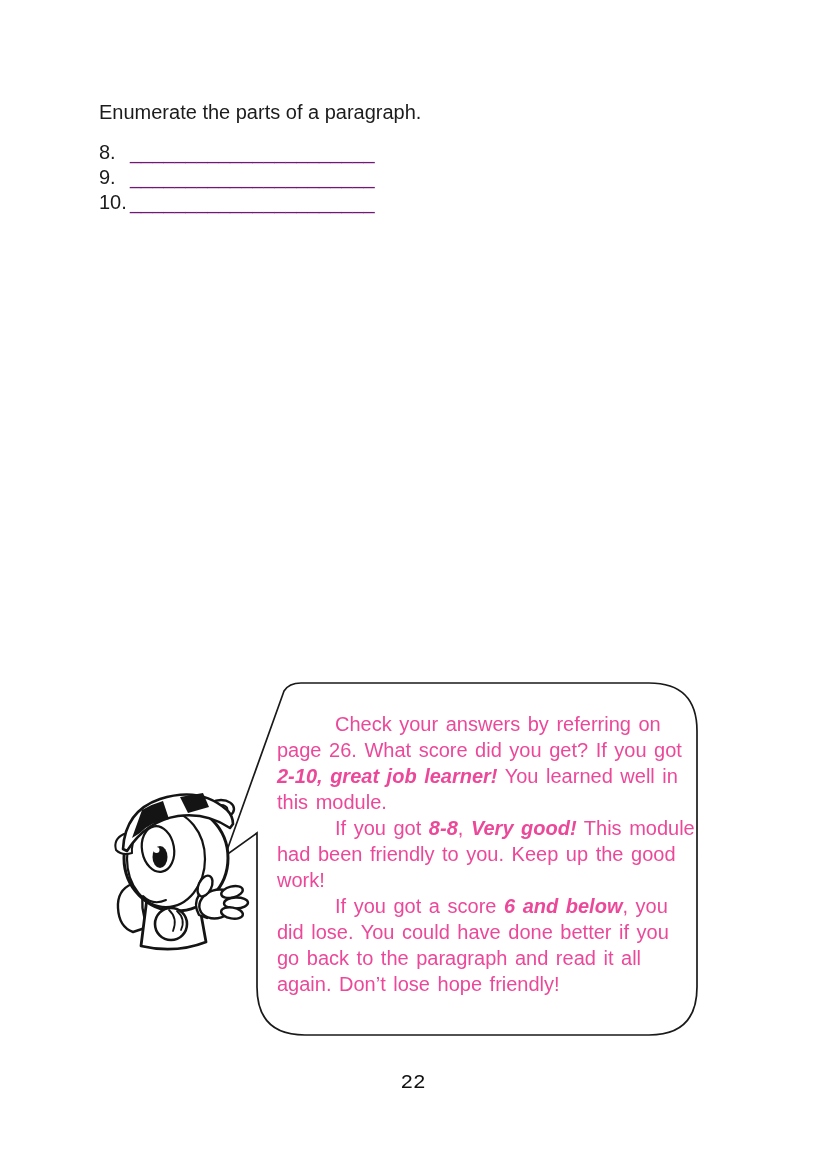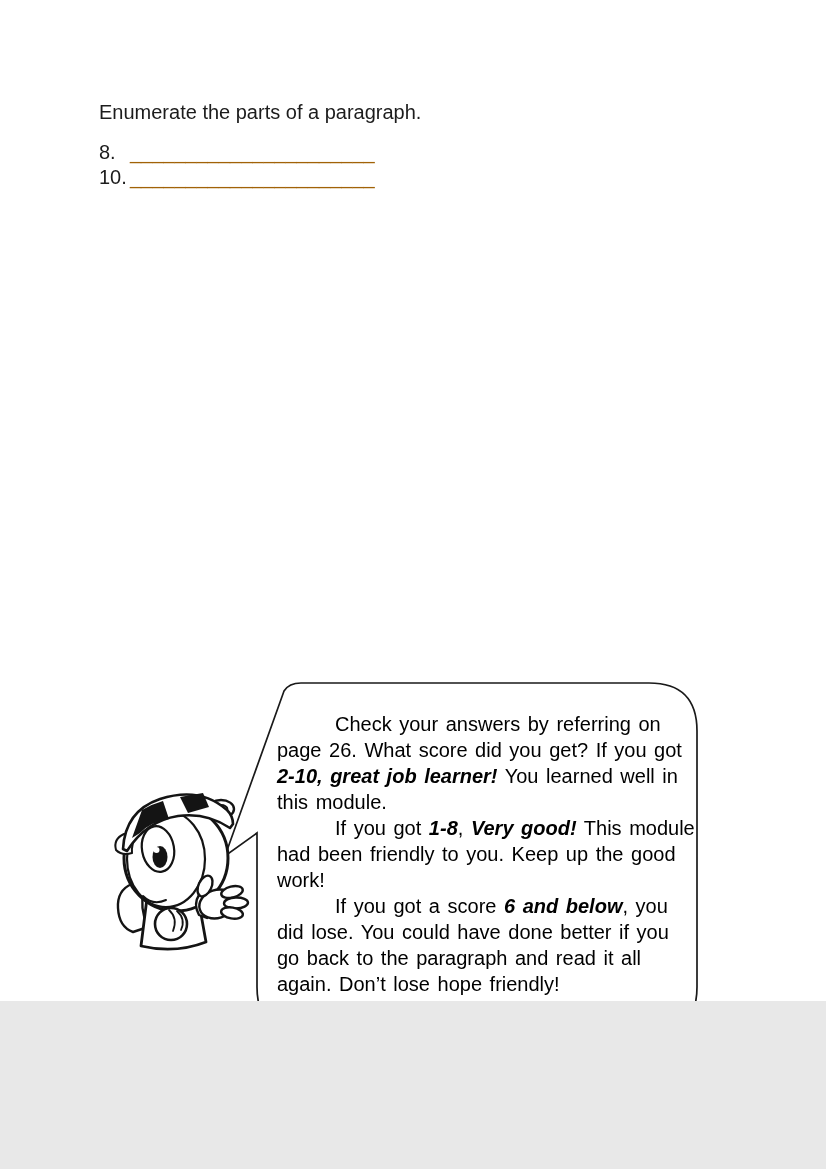--- a/index.html
+++ b/index.html
@@ -1,62 +1,63 @@
 <!DOCTYPE html>
 <html><head>
 <meta charset="utf-8">
 <style>
   html,body{margin:0;padding:0;background:#e8e8e8;}
   .page{
     position:relative;
-    width:826px;height:1001px;
+    width:826px;height:1169px;
     background:#ffffff;
     overflow:hidden;
     font-family:"Liberation Sans",sans-serif;
     color:#1c1c1c;
   }
   .prompt{
     position:absolute;left:99px;top:100px;
     font-size:20px;line-height:24px;
     white-space:nowrap;
   }
   .blank-rows{
     position:absolute;left:99px;top:140px;
     font-size:20px;line-height:25px;
   }
   .blank-row{white-space:nowrap;}
   .blank-row .num{display:inline-block;width:31px;}
-  .blank-row .blank-line{letter-spacing:0;color:#a16207;}
+  .blank-row .blank-line{letter-spacing:0;color:#701a75;}
   .graphic{position:absolute;left:0;top:0;}
   .bubble-text{
     position:absolute;left:277px;top:711px;
     width:420px;
     font-size:20px;line-height:26px;
     word-spacing:2px;
-    color:#000000;
+    color:#ec4899;
   }
   .bubble-line{white-space:nowrap;}
   .bubble-line.indent{padding-left:58px;}
   .bubble-line .bi{font-weight:bold;font-style:italic;}
   .page-number{
     position:absolute;left:0;top:1071px;width:826px;
     text-align:center;
     font-family:Liberation Mono, monospace;
     font-size:21px;color:#111;
   }
 </style>
 </head>
 <body>
 
 <div class="page">
 
   <div class="prompt">Enumerate the parts of a paragraph.</div>
 
   <div class="blank-rows" id="blank-rows">
       <div class="blank-row"><span class="num">8.</span><span class="blank-line">______________________</span></div>
+      <div class="blank-row"><span class="num">9.</span><span class="blank-line">______________________</span></div>
       <div class="blank-row"><span class="num">10.</span><span class="blank-line">______________________</span></div>
     </div>
 
   <svg class="graphic" width="826" height="1169" viewBox="0 0 826 1169">
 
     <path d="M 225 856 L 284 691 Q 289 683 301 683 L 649 683 Q 697 683 697 731
              L 697 987 Q 697 1035 649 1035 L 305 1035 Q 257 1035 257 987 L 257 833 Z" fill="#ffffff" stroke="#1a1a1a" stroke-width="1.7"></path>
 
     <g fill="#ffffff" stroke="#141414" stroke-width="2.4" stroke-linecap="round" stroke-linejoin="round">
 
@@ -104,21 +105,21 @@
         <ellipse cx="232" cy="913" rx="11" ry="5.5" transform="rotate(10 232 913)"></ellipse>
       </g>
     </g>
   </svg>
 
   <div class="bubble-text" id="bubble-text">
       <div class="bubble-line indent"><span>Check your answers by referring on</span></div>
       <div class="bubble-line"><span>page 26. What score did you get? If you got</span></div>
       <div class="bubble-line"><span class="bi">2-10, great job learner!</span><span> You learned well in</span></div>
       <div class="bubble-line"><span>this module.</span></div>
-      <div class="bubble-line indent"><span>If you got </span><span class="bi">1-8</span><span>, </span><span class="bi">Very good!</span><span> This module</span></div>
+      <div class="bubble-line indent"><span>If you got </span><span class="bi">8-8</span><span>, </span><span class="bi">Very good!</span><span> This module</span></div>
       <div class="bubble-line"><span>had been friendly to you. Keep up the good</span></div>
       <div class="bubble-line"><span>work!</span></div>
       <div class="bubble-line indent"><span>If you got a score </span><span class="bi">6 and below</span><span>, you</span></div>
       <div class="bubble-line"><span>did lose. You could have done better if you</span></div>
       <div class="bubble-line"><span>go back to the paragraph and read it all</span></div>
       <div class="bubble-line"><span>again. Don’t lose hope friendly!</span></div>
     </div>
 
   <div class="page-number">22</div>
 

